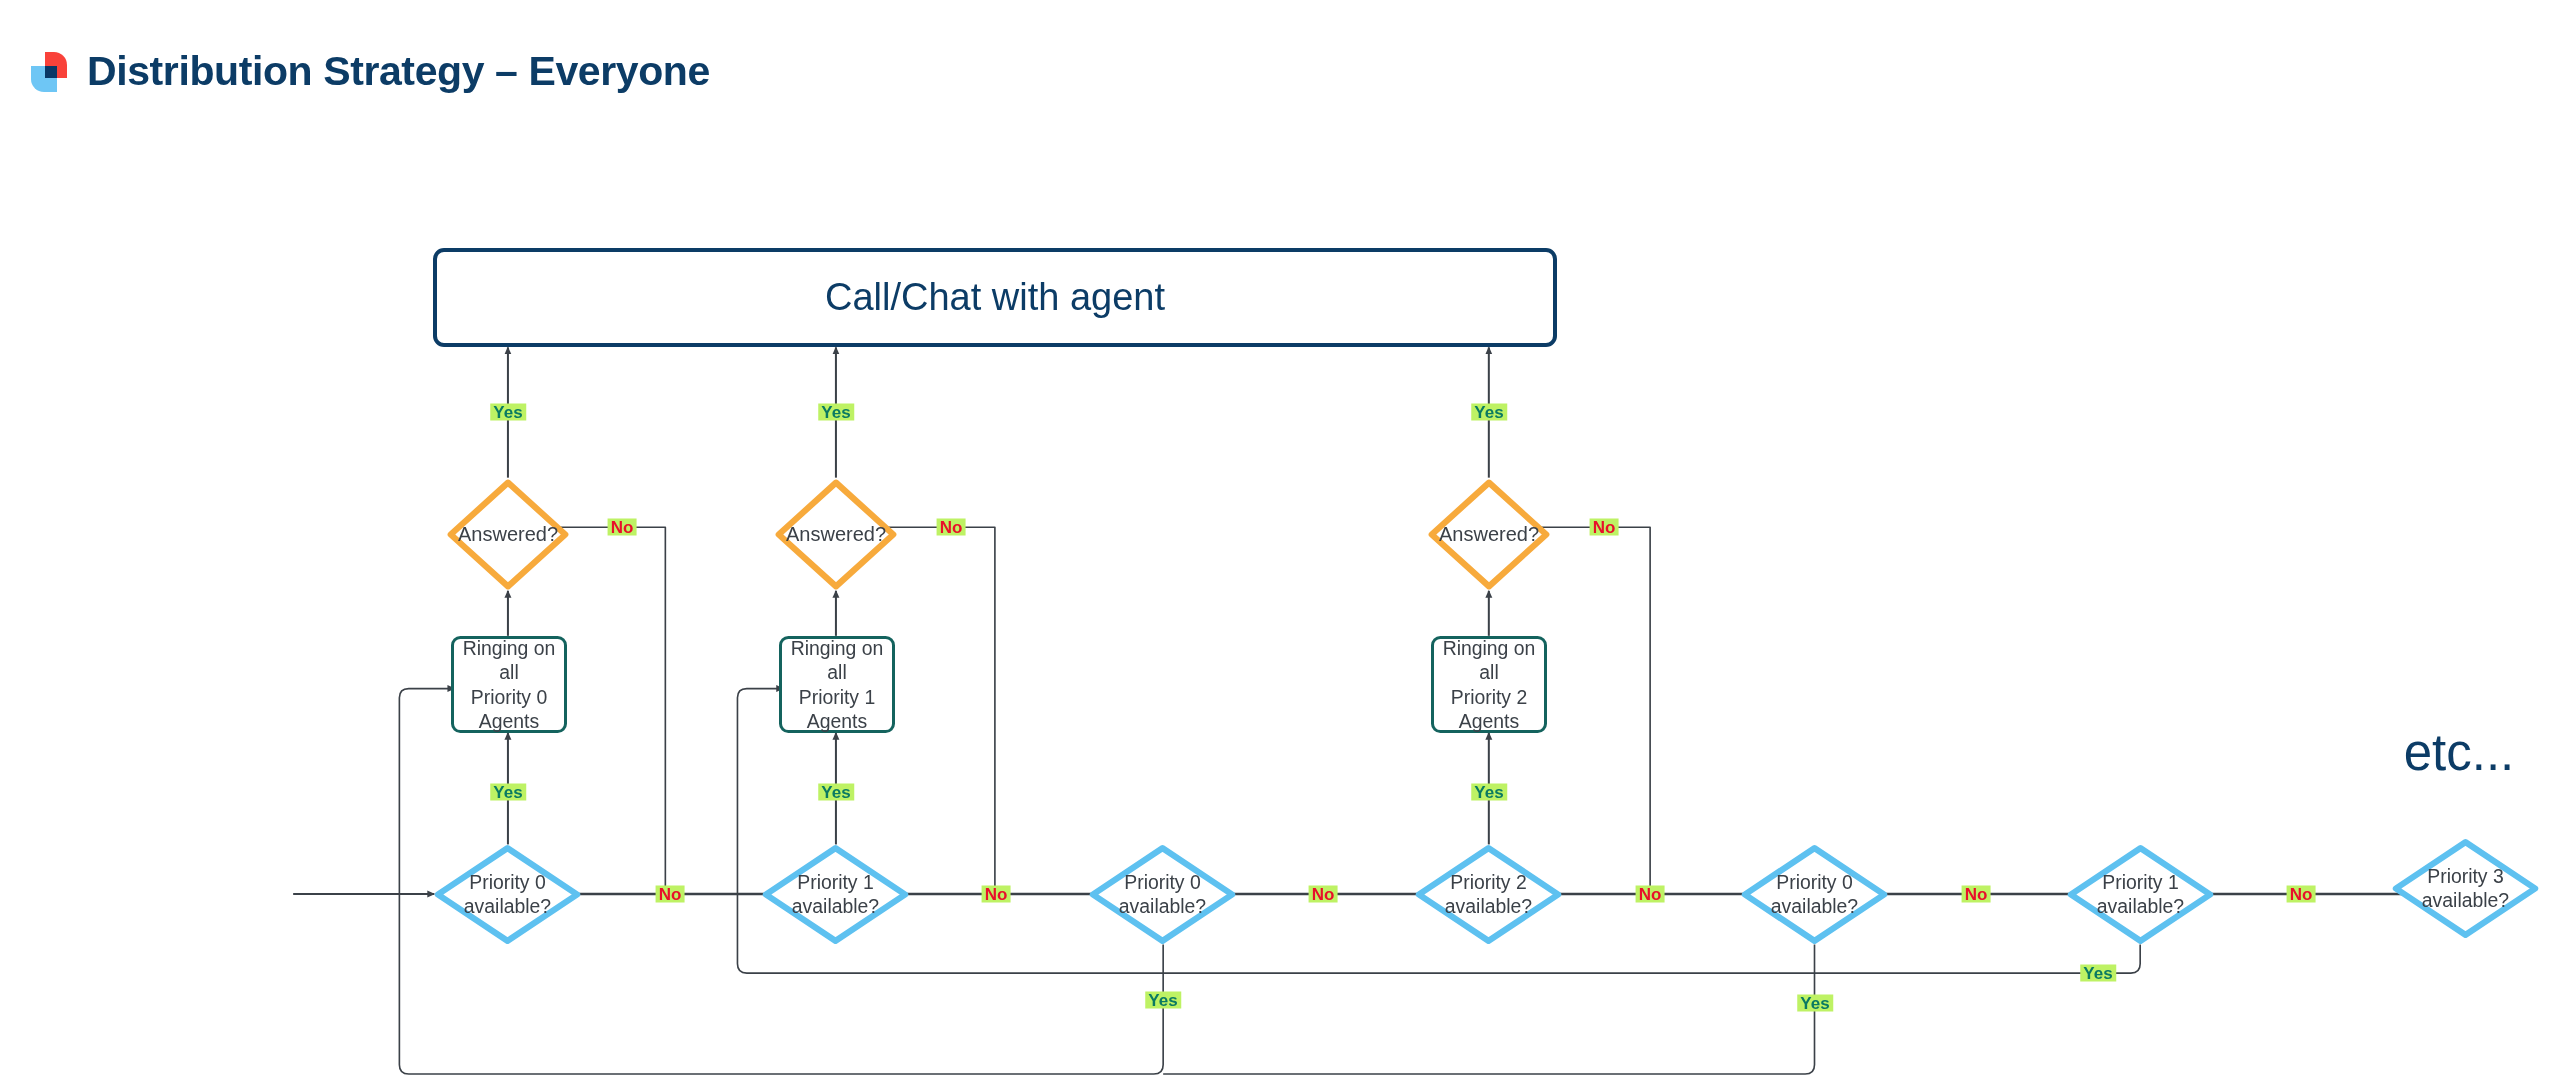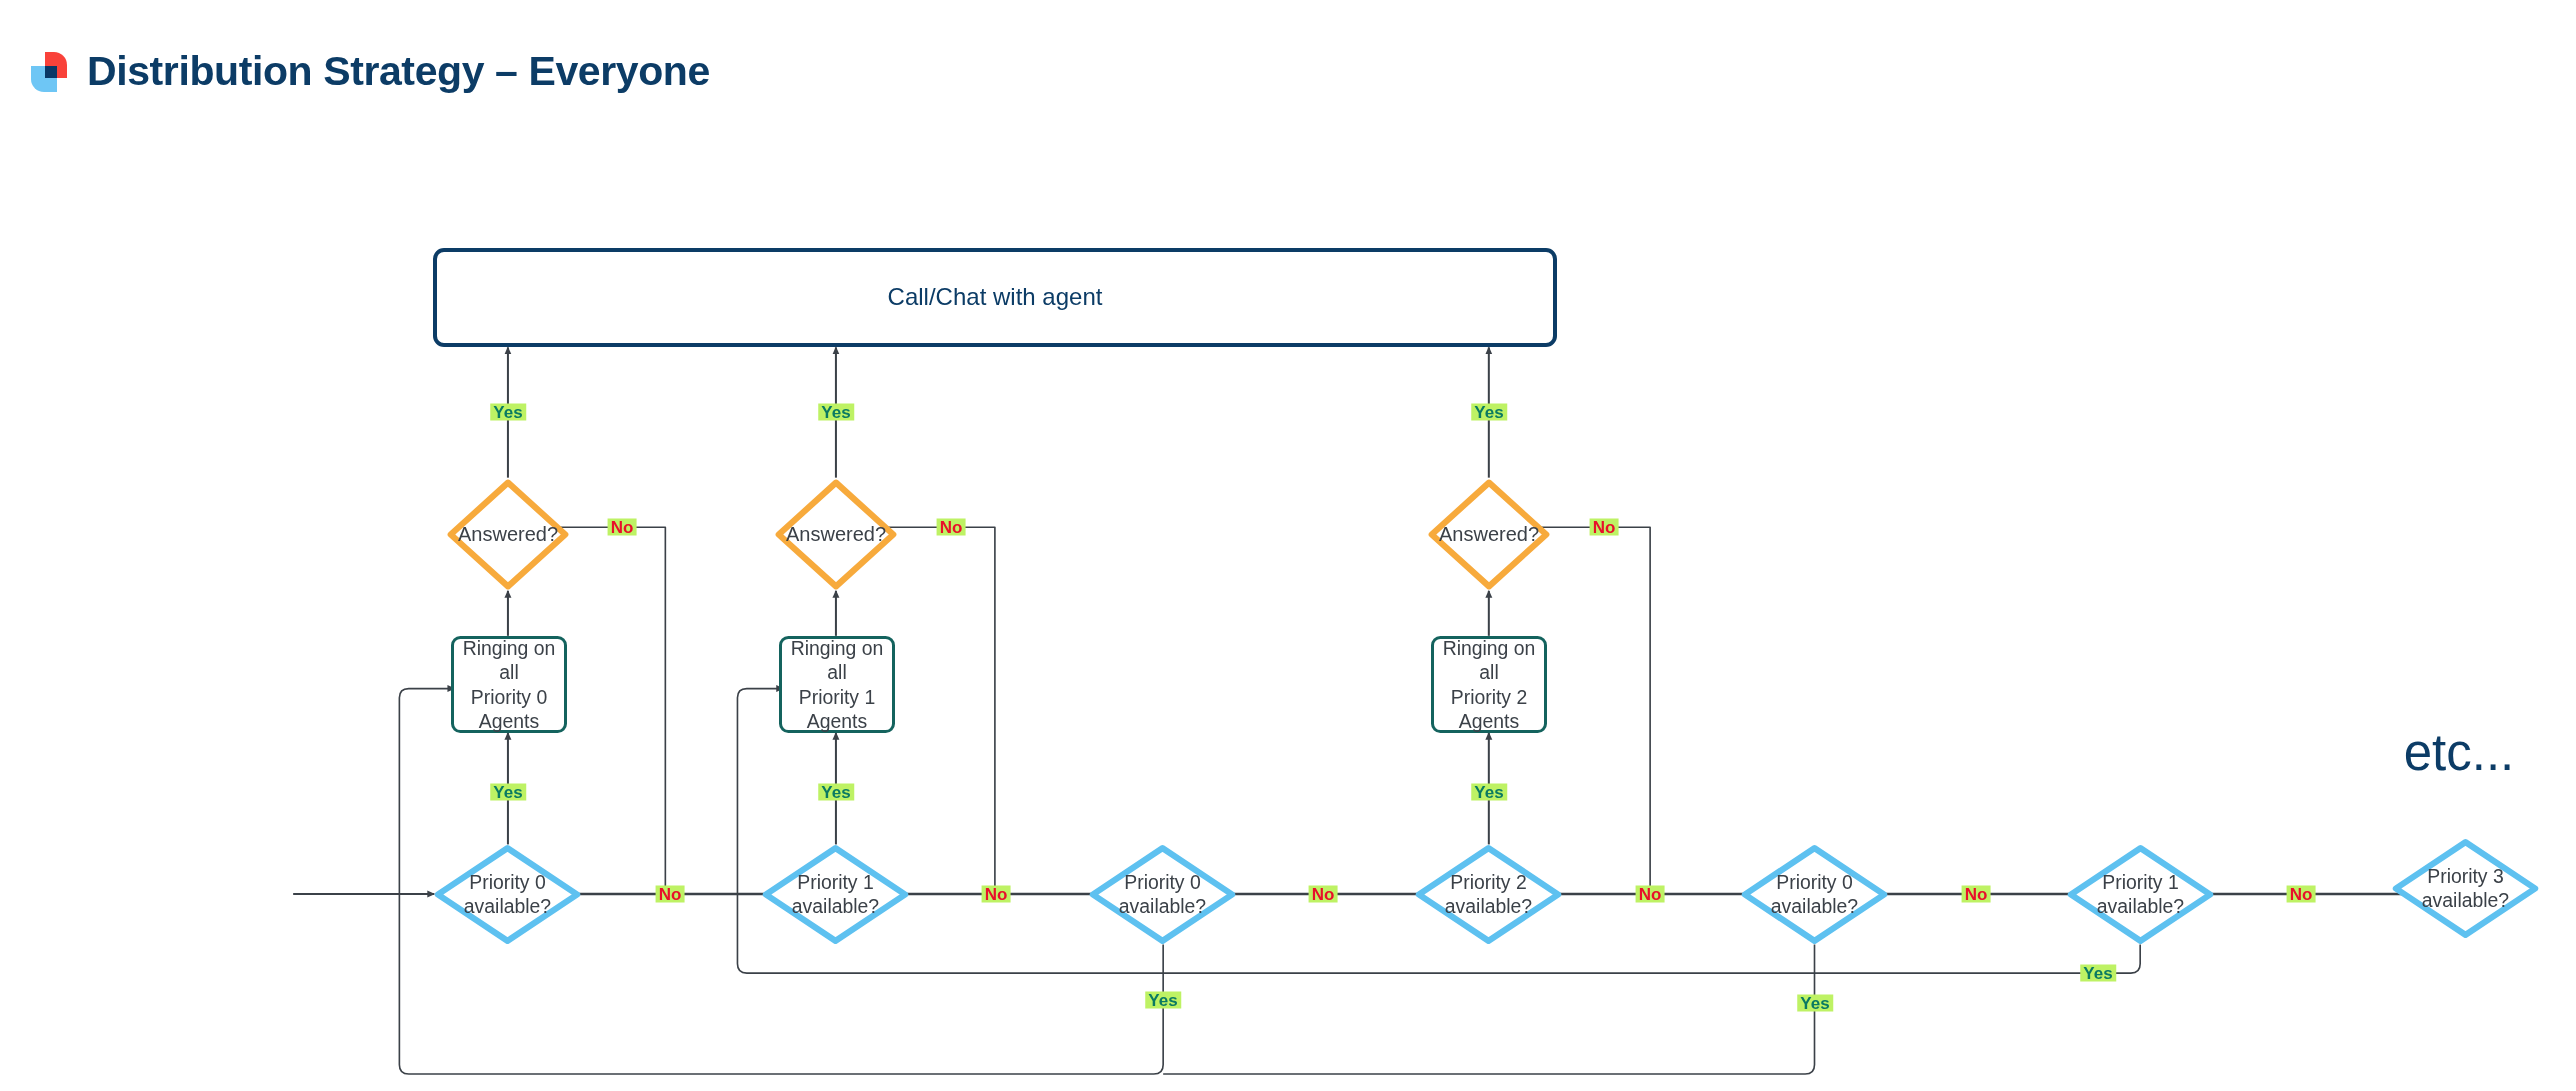--- a/index.html
+++ b/index.html
@@ -31,21 +31,21 @@
 
   
   .canvas{position:absolute;left:0;top:0;width:2576px;height:1091px;}
   svg.edges{position:absolute;left:0;top:0;width:2576px;height:1091px;pointer-events:none;}
 
   
   .node{position:absolute;box-sizing:border-box;display:flex;align-items:center;justify-content:center;text-align:center;background:#ffffff;}
 
   .box-navy{
     border:4.7px solid #0c3c66;border-radius:11px;color:#0c3c66;
-    font-size:24px;line-height:1.28;
+    font-size:38px;line-height:1.28;
   }
   .box-teal{
     border:3.9px solid #14635e;border-radius:9.3px;color:#3b4148;
     font-size:19.4px;line-height:1.26;
   }
 
   .diamond{position:absolute;}
   .diamond .dtxt{
     position:absolute;left:0;top:0;width:100%;height:100%;
     display:flex;align-items:center;justify-content:center;text-align:center;

